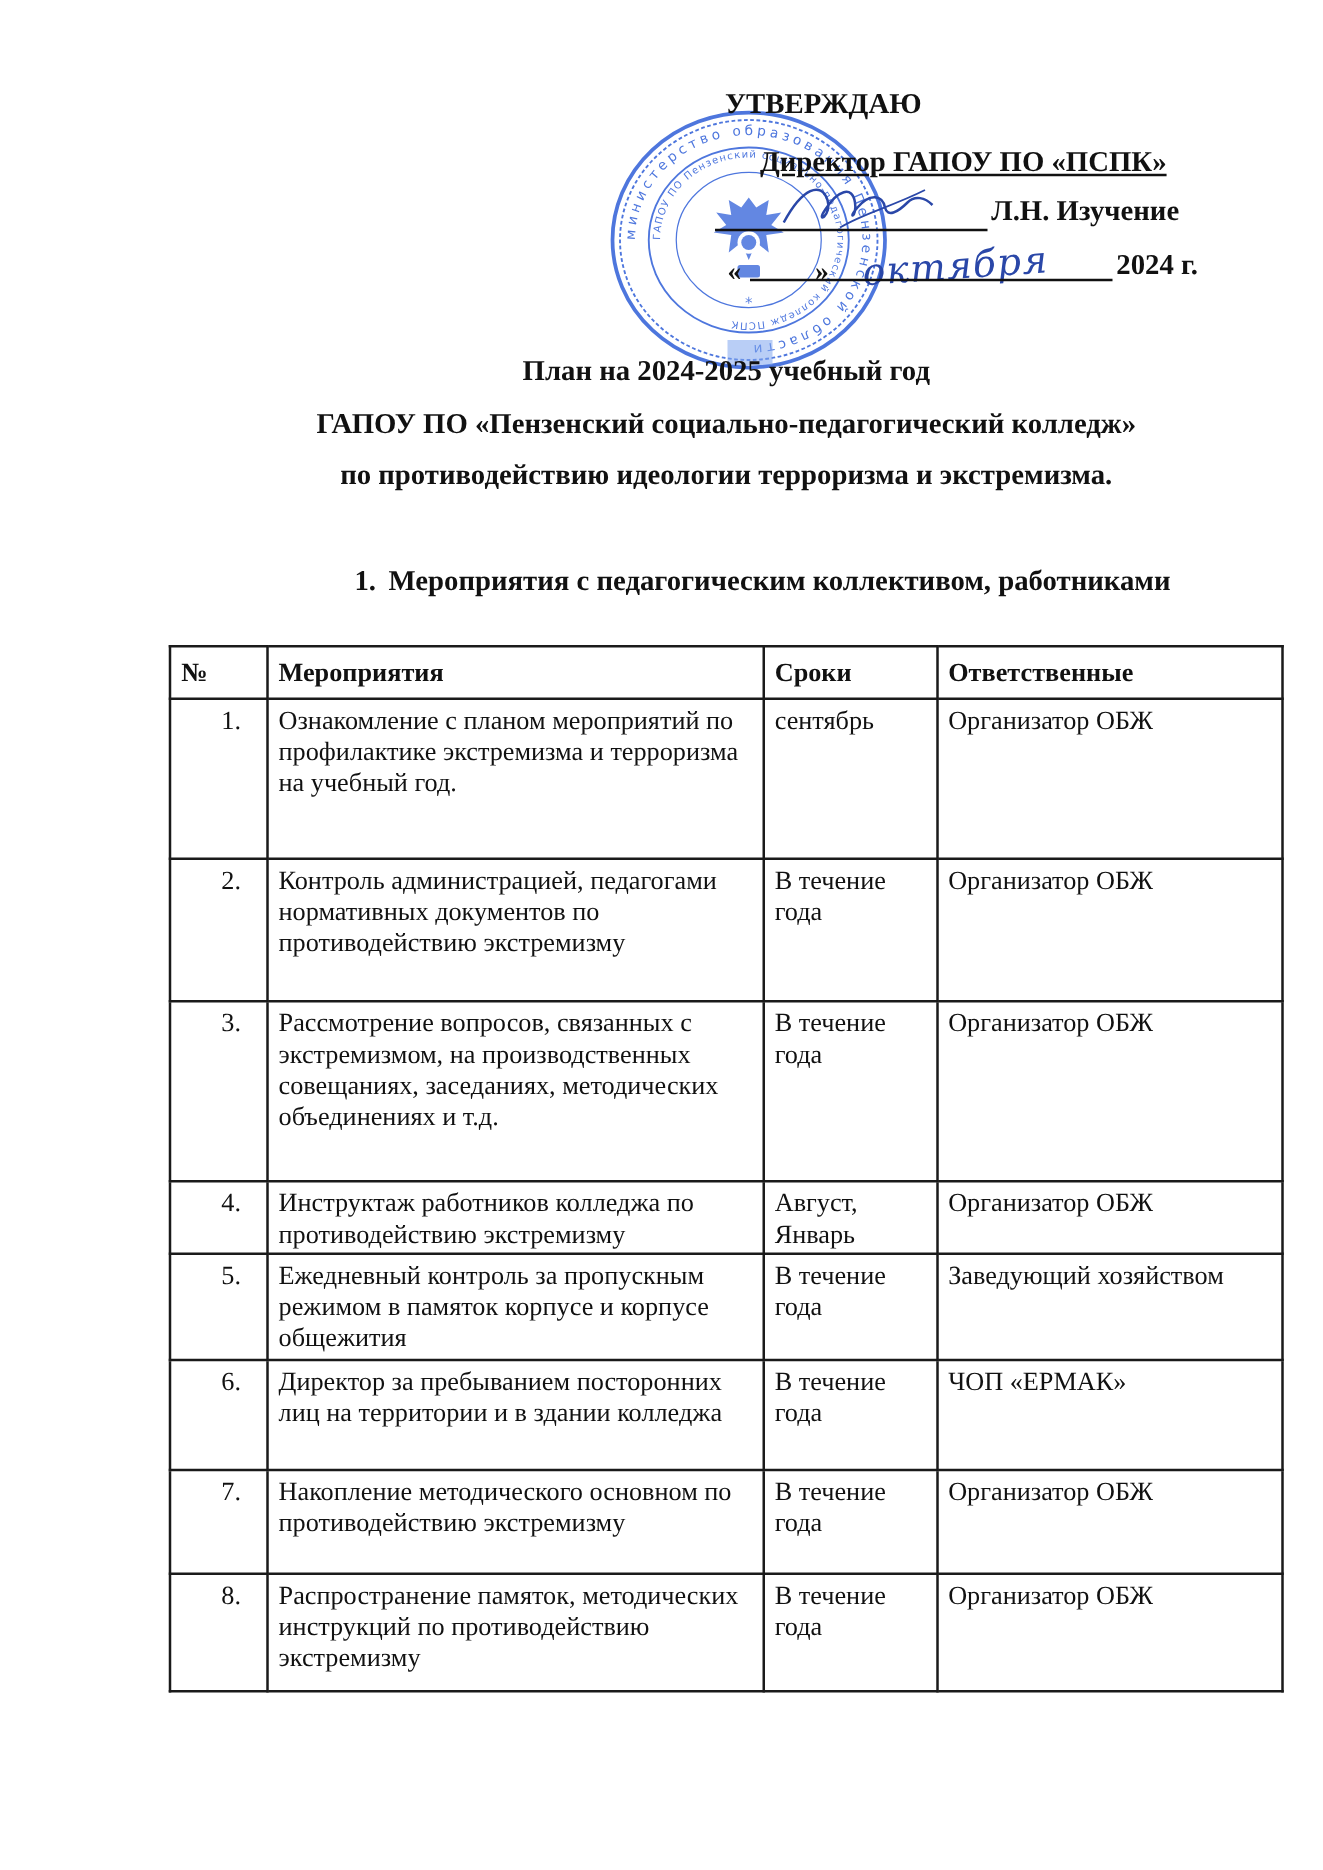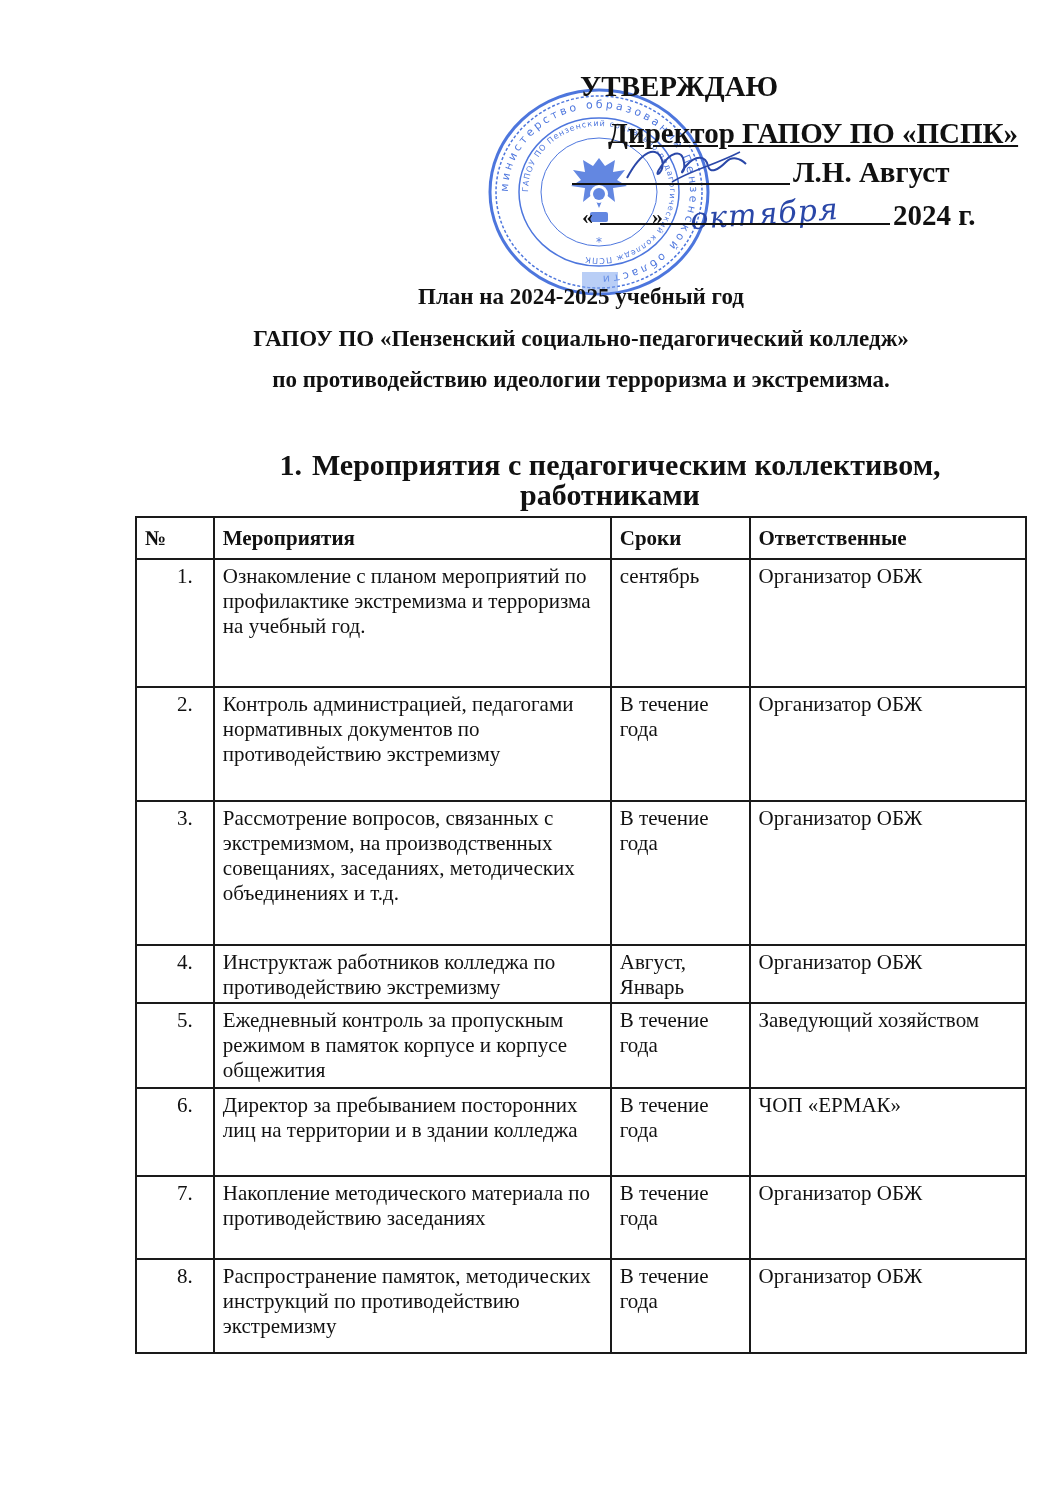--- a/index.html
+++ b/index.html
@@ -24,21 +24,21 @@
     .approve {
       position: absolute;
       left: 0;
       top: 0;
       width: 100%;
       height: 300px;
     }
     .approve .line {
       position: absolute;
       font-weight: bold;
-      font-size: 29px;
+      font-size: 23px;
       white-space: nowrap;
     }
     .approve .l1 { left: 580px; top: 70px; }
     .approve .l2 { left: 608px; top: 117px; text-decoration: underline; }
     .approve .l3 { left: 793px; top: 156px; }
     .approve .l4 { left: 893px; top: 199px; }
     .sig-line {
       position: absolute;
       height: 0;
       border-top: 2px solid #111;
@@ -86,21 +86,21 @@
     .t1 { top: 284px; left: 52px; }
     .t2 { top: 326px; left: 52px; }
     .t3 { top: 367px; left: 52px; }
     .section-title {
       position: absolute;
       left: 230px;
       top: 450px;
       width: 760px;
       text-align: center;
       font-weight: bold;
-      font-size: 30px;
+      font-size: 23px;
       line-height: 30px;
     }
     .section-title .num { margin-right: 10px; }
     
     table.plan {
       position: absolute;
       left: 135px;
       top: 516px;
       width: 892px;
       border-collapse: collapse;
@@ -171,21 +171,21 @@
   </svg>
 
   <div class="approve">
     <div class="line l1">УТВЕРЖДАЮ</div>
     <div class="line l2">Директор ГАПОУ ПО «ПСПК»</div>
     <div class="sig-line s1"></div>
     <svg class="signature" viewBox="0 0 130 50">
       <path d="M5,38 C20,10 35,5 40,20 C44,32 30,40 38,28 C48,12 60,8 62,22 C64,34 55,36 64,26 C74,14 84,16 86,26 C88,34 96,30 104,22 C110,16 118,18 124,24" fill="none" stroke="#2a47a8" stroke-width="2"></path>
       <path d="M50,42 C70,30 90,26 118,12" fill="none" stroke="#2a47a8" stroke-width="1.5"></path>
     </svg>
-    <div class="line l3">Л.Н. Август</div>
+    <div class="line l3">Л.Н. Изучение</div>
     <span class="quote-l">«</span>
     <span class="quote-r">»</span>
     <span class="handwritten-month">октября</span>
     <div class="sig-line s2"></div>
     <div class="line l4">2024 г.</div>
   </div>
 
   <div class="title t1">План на 2024-2025 учебный год</div>
   <div class="title t2">ГАПОУ ПО «Пензенский социально-педагогический колледж»</div>
   <div class="title t3">по противодействию идеологии терроризма и экстремизма.</div>
@@ -243,21 +243,21 @@
         <td>Заведующий хозяйством</td>
       </tr>
       <tr class="r6">
         <td class="num">6.</td>
         <td>Директор за пребыванием посторонних лиц на территории и в здании колледжа</td>
         <td>В течение года</td>
         <td>ЧОП «ЕРМАК»</td>
       </tr>
       <tr class="r7">
         <td class="num">7.</td>
-        <td>Накопление методического материала по противодействию заседаниях</td>
+        <td>Накопление методического основном по противодействию экстремизму</td>
         <td>В течение года</td>
         <td>Организатор ОБЖ</td>
       </tr>
       <tr class="r8">
         <td class="num">8.</td>
         <td>Распространение памяток, методических инструкций по противодействию экстремизму</td>
         <td>В течение года</td>
         <td>Организатор ОБЖ</td>
       </tr>
     </tbody>

